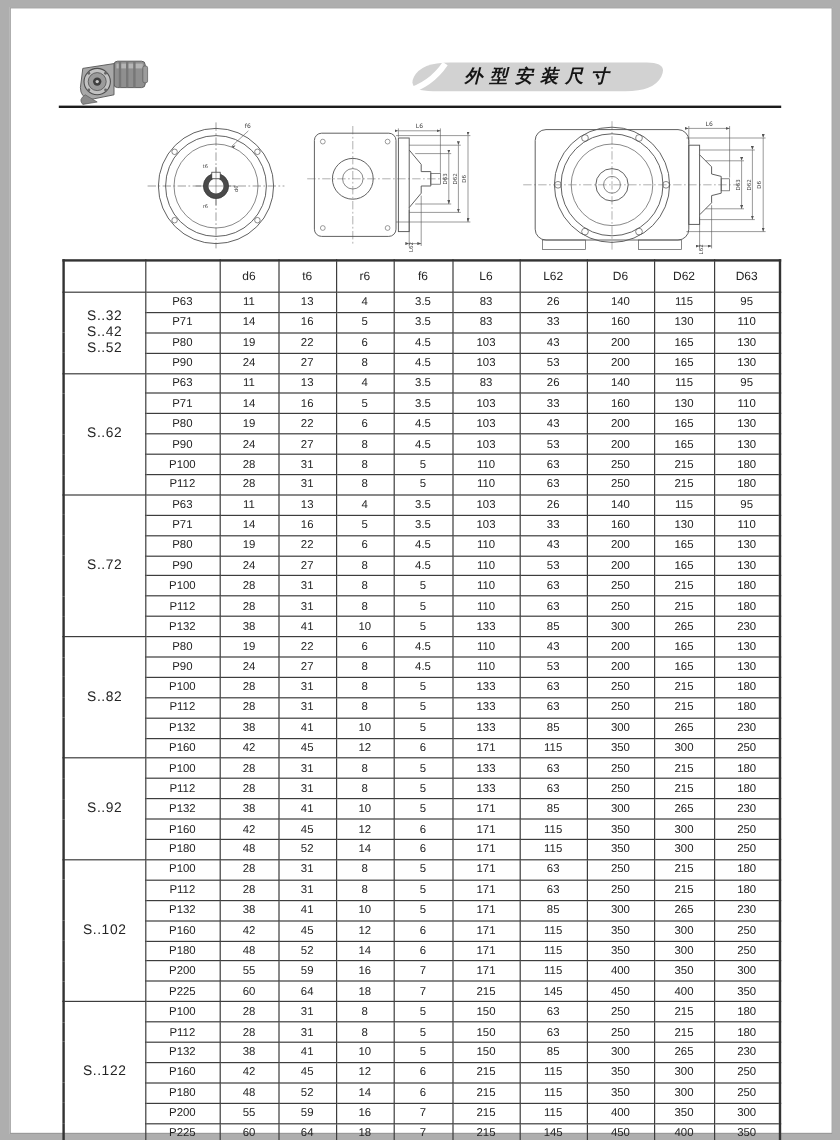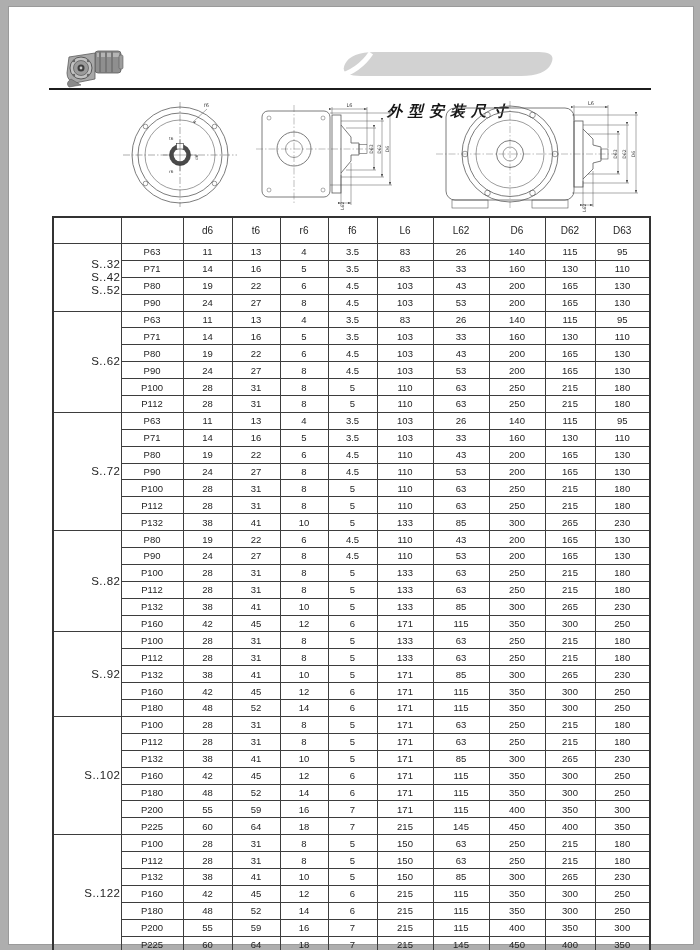--- a/index.html
+++ b/index.html
@@ -12,37 +12,37 @@
     position:absolute;top:6px;left:8px;right:6px;bottom:5px;
     background:#ffffff;border:1px solid #9a9a9a;
   }
   
   .gear-photo{position:absolute;left:52px;top:32px;width:64px;height:54px;}
   .badge{position:absolute;left:300px;top:42px;width:250px;height:30px;}
   .badge svg{position:absolute;inset:0;}
   .badge .title{
     position:absolute;left:46px;top:5px;width:190px;text-align:center;
     font-size:15px;font-weight:bold;font-style:italic;color:#151515;
-    letter-spacing:6px;white-space:nowrap;margin-top:48px;
+    letter-spacing:6px;white-space:nowrap;
   }
   .header-rule{position:absolute;left:40px;top:81px;width:602px;height:2px;background:#1c1c1c;}
   
   .drawing{position:absolute;}
   .drawing text{font-family:"DejaVu Sans",sans-serif;fill:#3c3c3c;}
   
   .tbl-wrap{position:absolute;left:43px;top:209px;width:599px;}
   table{border-collapse:collapse;table-layout:fixed;width:597px;}
   td,th{
     border:1px solid #3d3d3d;text-align:center;vertical-align:middle;
     color:#242424;padding:0;overflow:hidden;white-space:nowrap;
   }
   table{border:2px solid #333;}
   thead th{height:25px;font-size:10px;font-weight:normal;}
   tbody td{height:15.9px;font-size:9.5px;}
-  td.grp{font-size:11.5px;letter-spacing:.5px;text-align:right;}
+  td.grp{font-size:11.5px;letter-spacing:.5px;}
   td.grp div{line-height:13px;}
   td.model{font-size:9.5px;}
 </style>
 </head>
 <body>
 
 <div class="page">
 
   <svg class="gear-photo" viewBox="0 0 64 54">
     <rect x="34" y="12" width="26" height="22" rx="3" fill="#8f8f8f" stroke="#5c5c5c" stroke-width="0.8"></rect>

